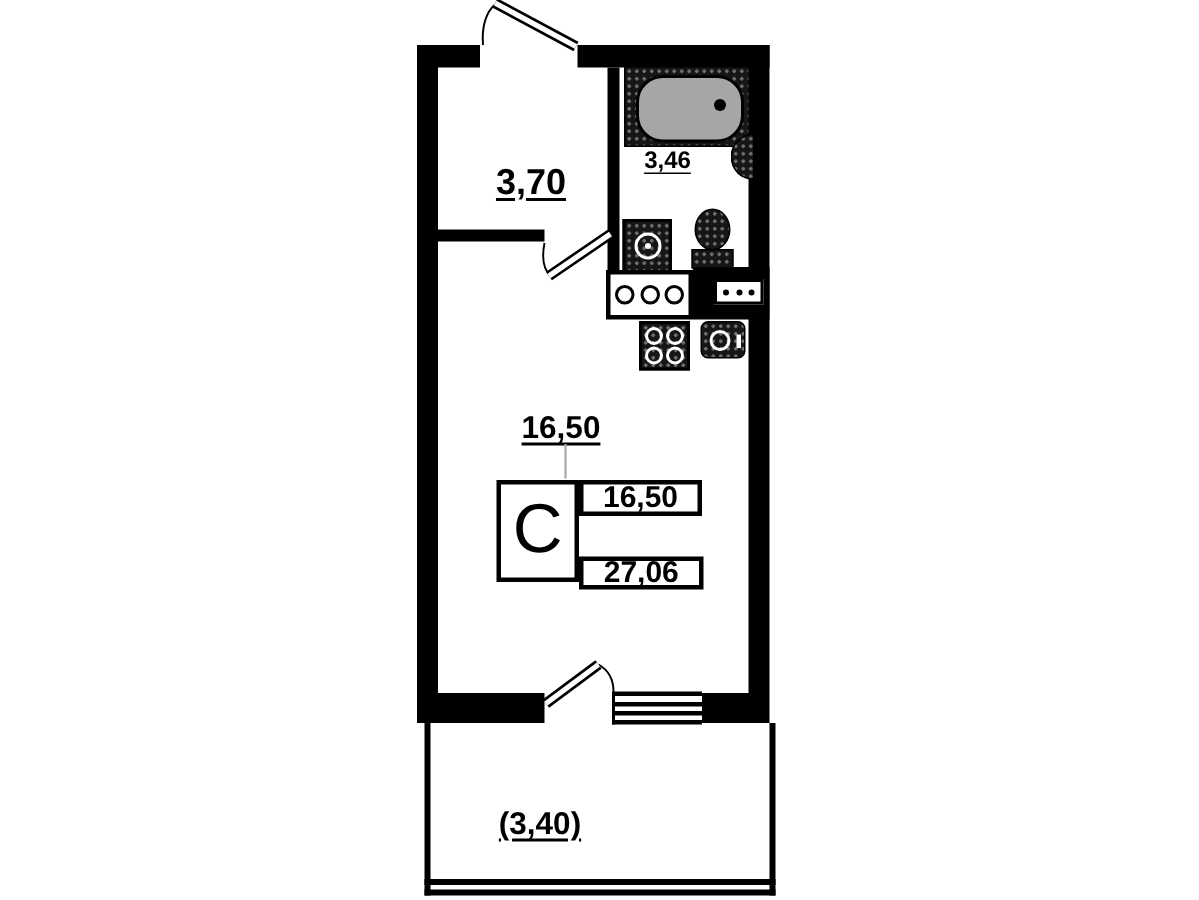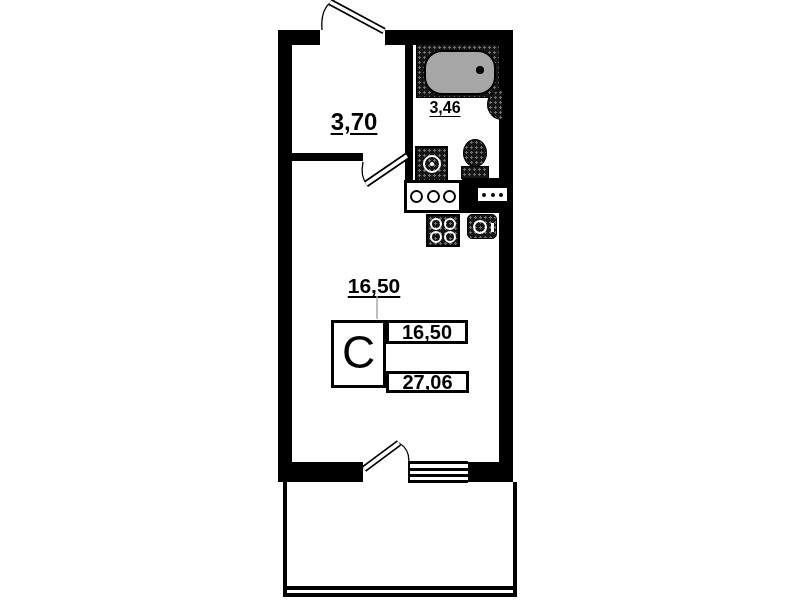--- a/index.html
+++ b/index.html
@@ -113,20 +113,21 @@
     <div class="abs" style="left:23px;top:8px;width:3px;height:9px;background:#fff;"></div>
   </div>
 
   <div class="room-label" style="left:319px;top:108px;width:70px;font-size:24px;">3,70</div>
 
   <div class="room-label" style="left:410px;top:99px;width:70px;font-size:16px;">3,46</div>
 
   <div class="room-label" style="left:334px;top:274px;width:80px;font-size:21px;">16,50</div>
 
 
+  <div class="room-label" style="left:315px;top:538px;width:90px;font-size:21px;">(3,40)</div>
 
   <div class="abs" style="left:331px;top:320px;width:137px;height:69px;">
     <div class="tbl-cell tbl-letter" style="left:0;top:0;width:55px;height:68px;">С</div>
     <div class="tbl-cell tbl-num" style="left:55px;top:0;width:82px;height:24px;">16,50</div>
     <div class="tbl-cell tbl-num" style="left:55px;top:37px;width:83px;height:22px;margin-top:14px;">27,06</div>
   </div>
 
   <svg class="svg-overlay" width="799" height="600" viewBox="0 0 799 600">
 
     <g>

